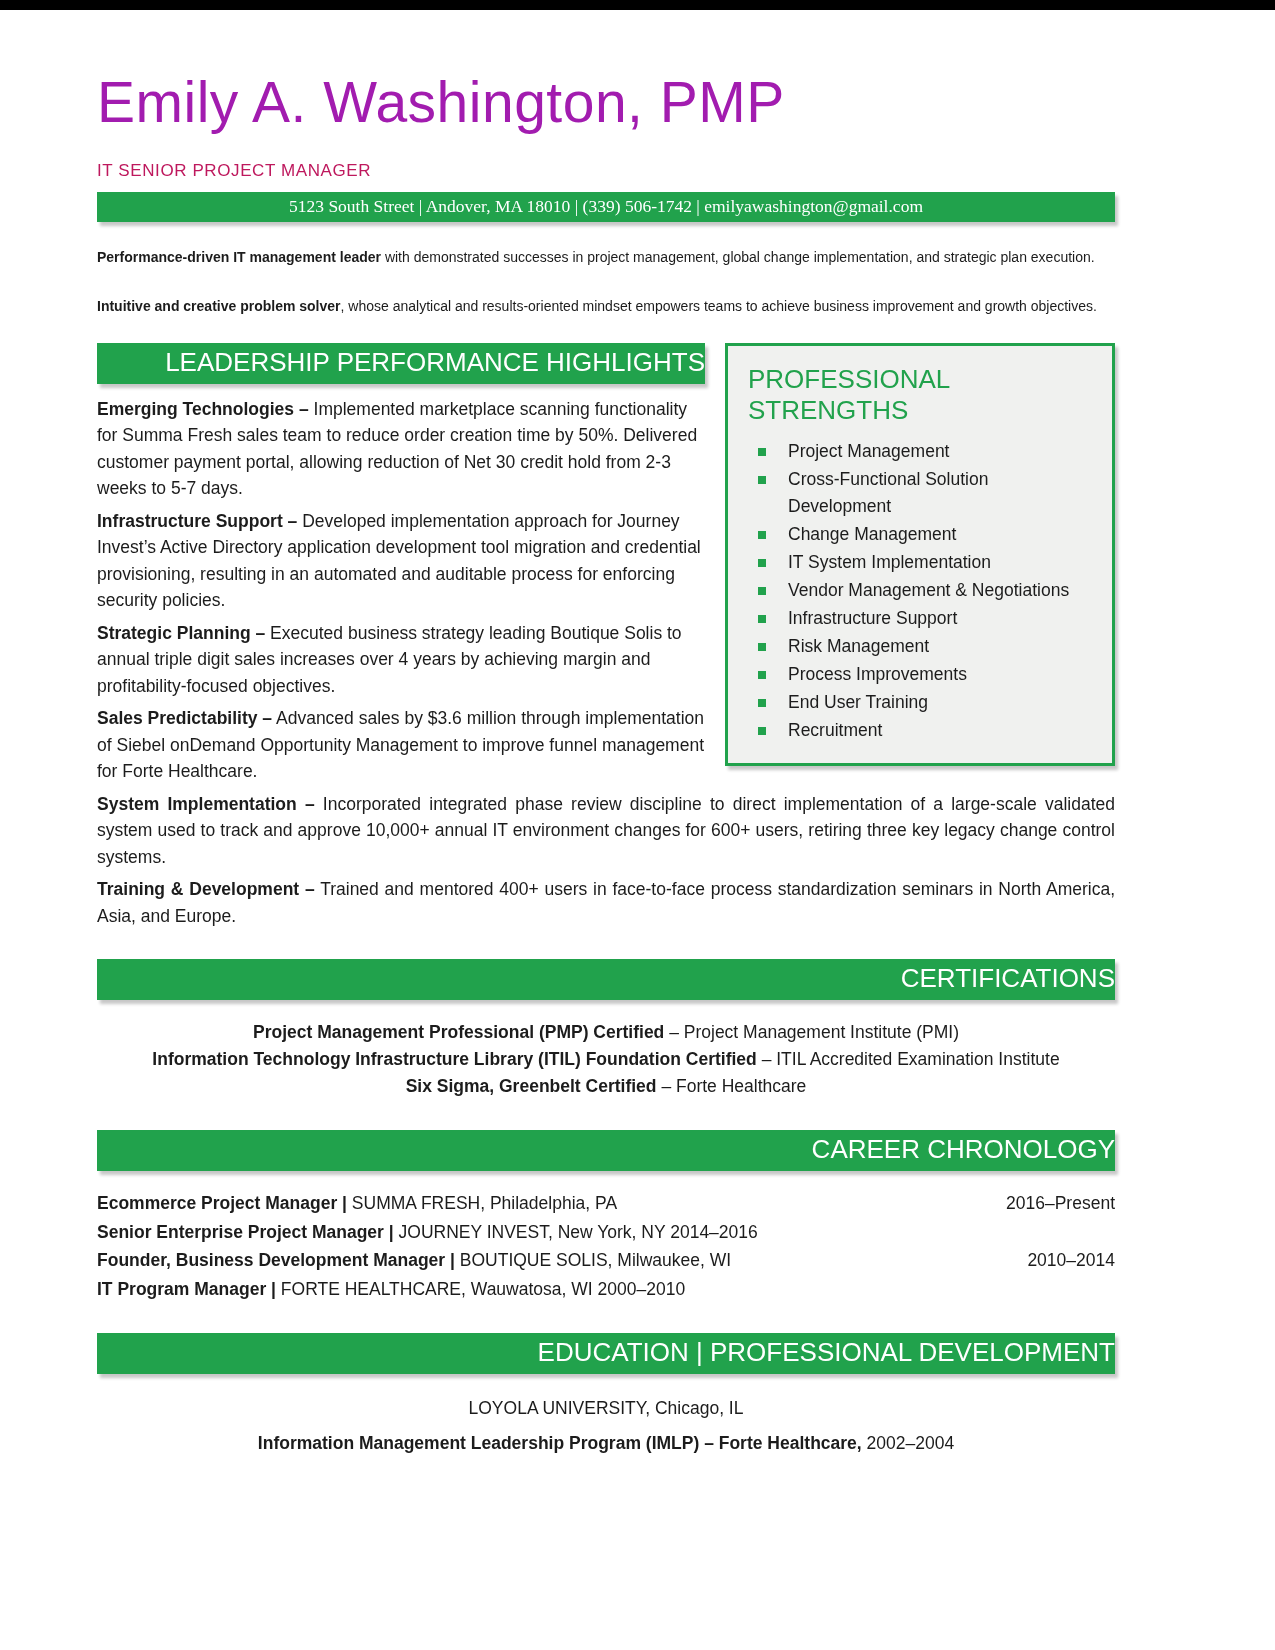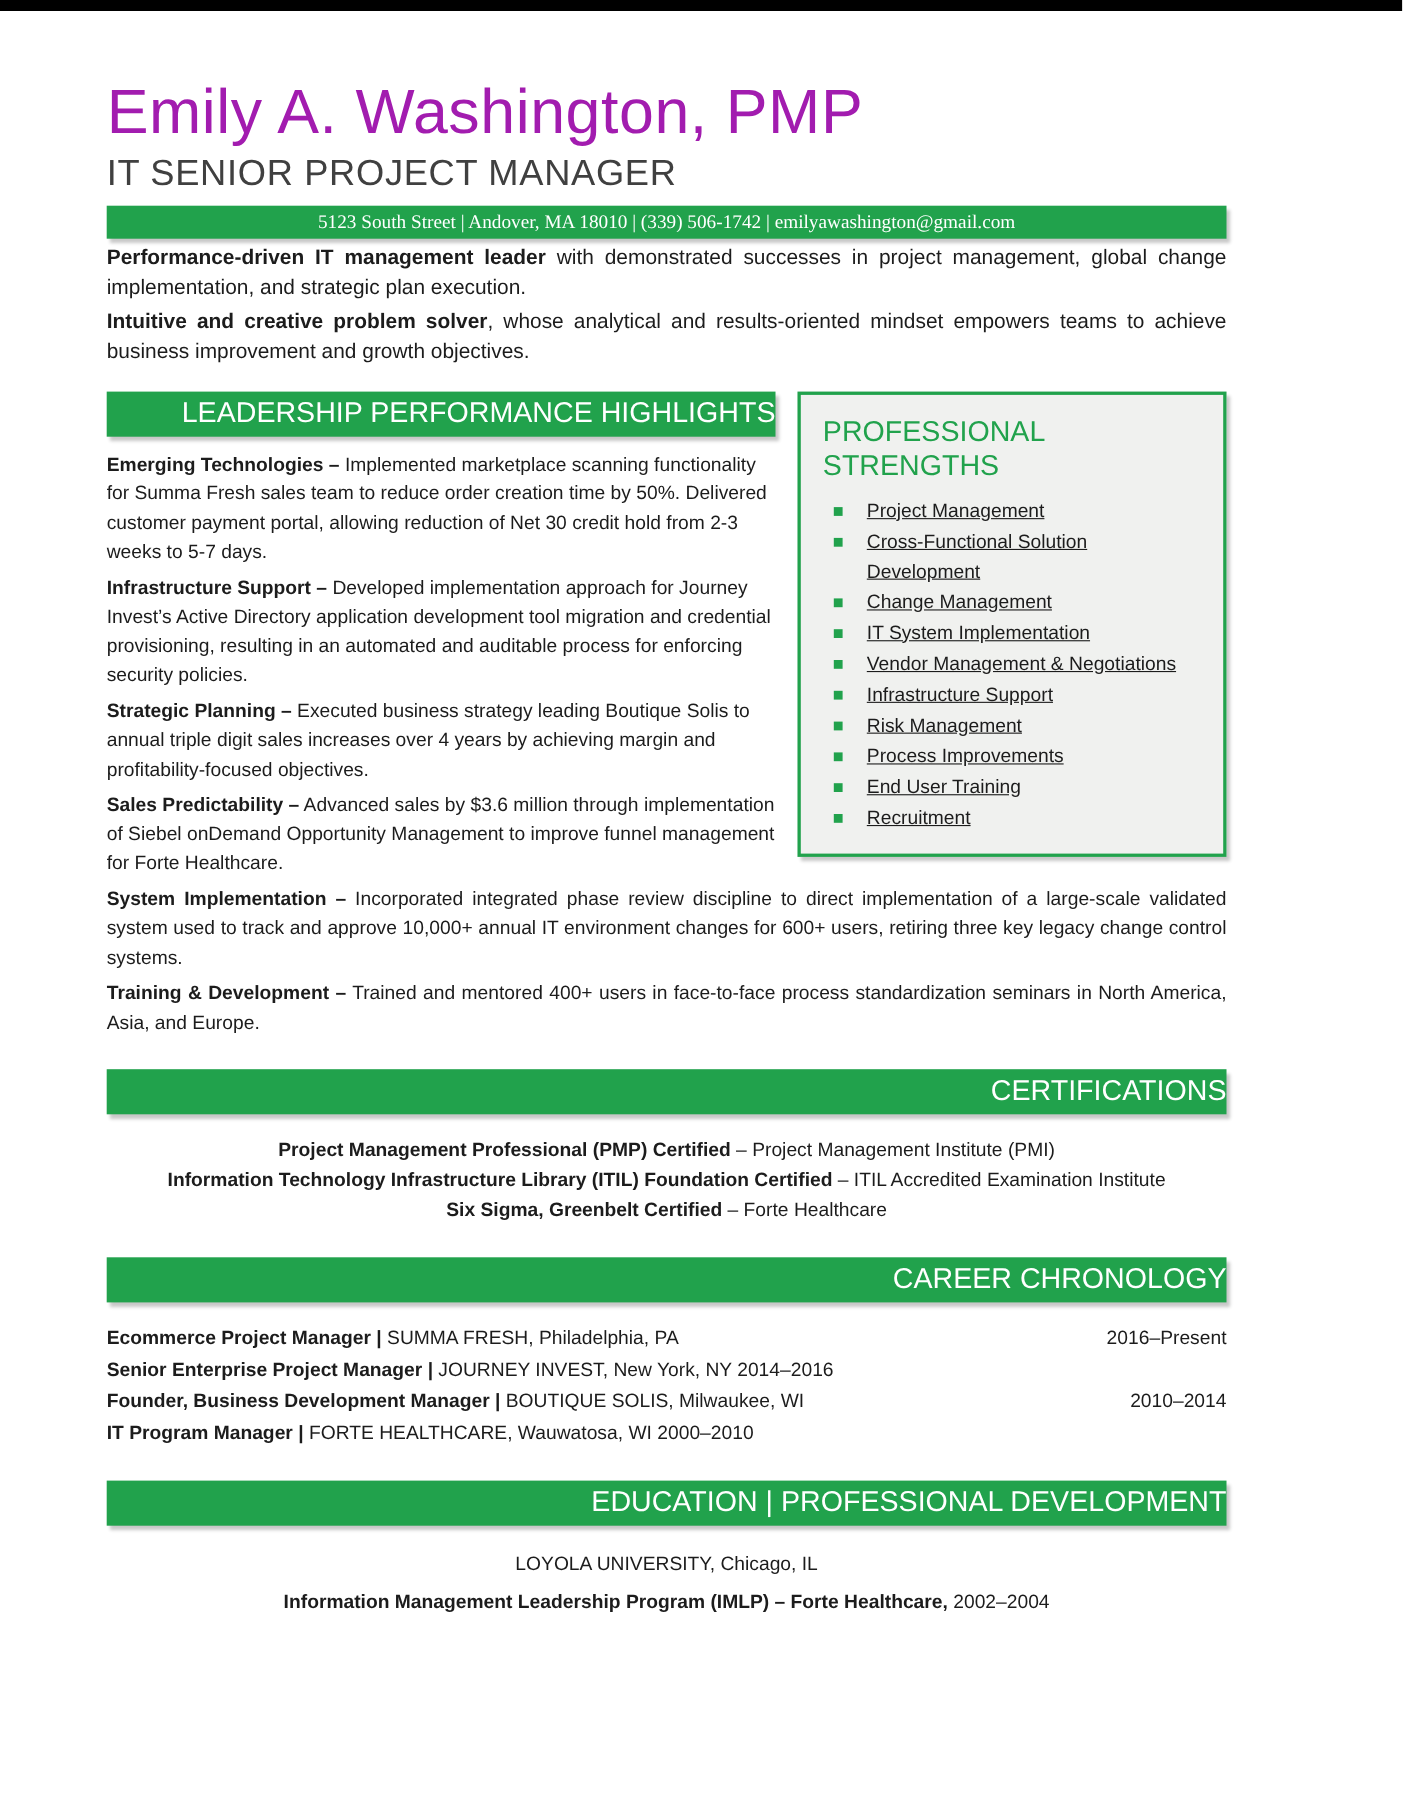--- a/index.html
+++ b/index.html
@@ -26,39 +26,39 @@
   
   .hdr { margin-top:72px; }
   .name {
     font-size:57px;
     font-weight:400;
     color:#a21caf;
     line-height:1.08;
     letter-spacing:0.5px;
   }
   .role {
-    margin-top:4px;
-    font-size:33px;
-    color:#404040;
+    margin-top:27px;
+    font-size:17px;
+    color:#be185d;
     letter-spacing:0.6px;
   }
   .contact-bar {
     margin-top:11px;
     background:var(--accent,#21A24C);
     color:#fff;
     text-align:center;
     font-size:17.5px;
     padding:4px 16px 5px;
     box-shadow:3px 4px 3px rgba(0,0,0,0.22);
     font-family:Liberation Serif, serif;
   }
   
   .para {
-    margin-top:4px;
-    font-size:19px;
+    margin-top:22px;
+    font-size:14px;
     line-height:27px;
     text-align:justify;
   }
   .b { font-weight:700; }
   
   .columns { display:flex; margin-top:23px; align-items:flex-start; }
   .col-left { width:608px; flex:0 0 608px; }
   .bar {
     background:var(--accent,#21A24C);
     color:#fff;
@@ -82,21 +82,21 @@
     border:3px solid var(--accent,#21A24C);
     background:#f0f1ef;
     padding:14px 18px 18px 18px;
     box-shadow:3px 4px 3px rgba(0,0,0,0.22);
   }
   .strengths-title {
     color:var(--accent,#21A24C);
     font-size:26px;
     margin:4px 0 12px 2px;
   }
-  .strengths ul { list-style:none;text-decoration:underline; }
+  .strengths ul { list-style:none; }
   .strengths li {
     display:flex;
     font-size:17.5px;
     line-height:27px;
     margin:1px 0;
   }
   .sq {
     flex:0 0 8px;
     width:8px; height:8px;
     background:var(--accent,#21A24C);

